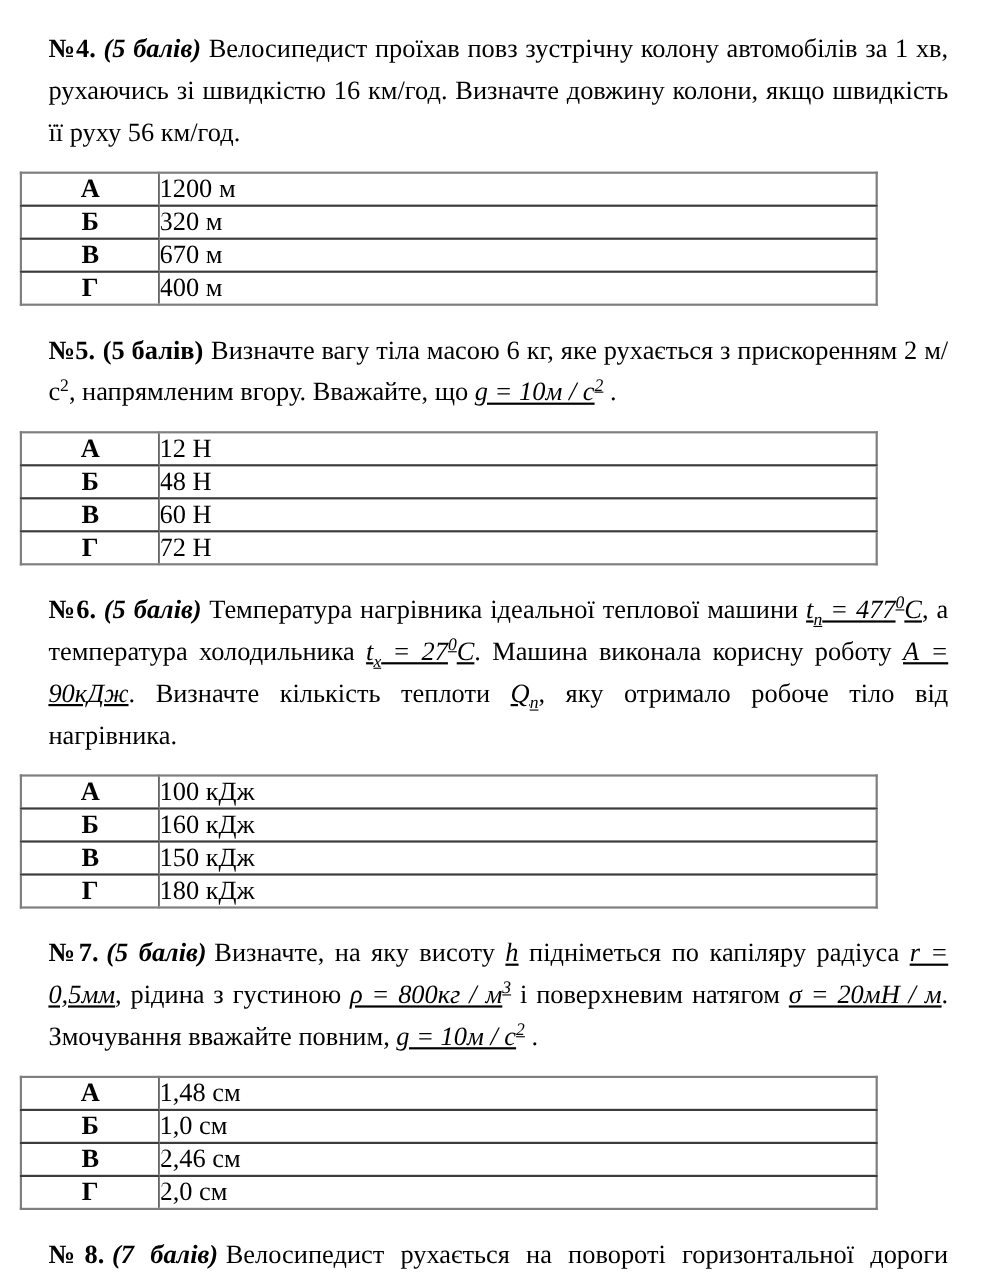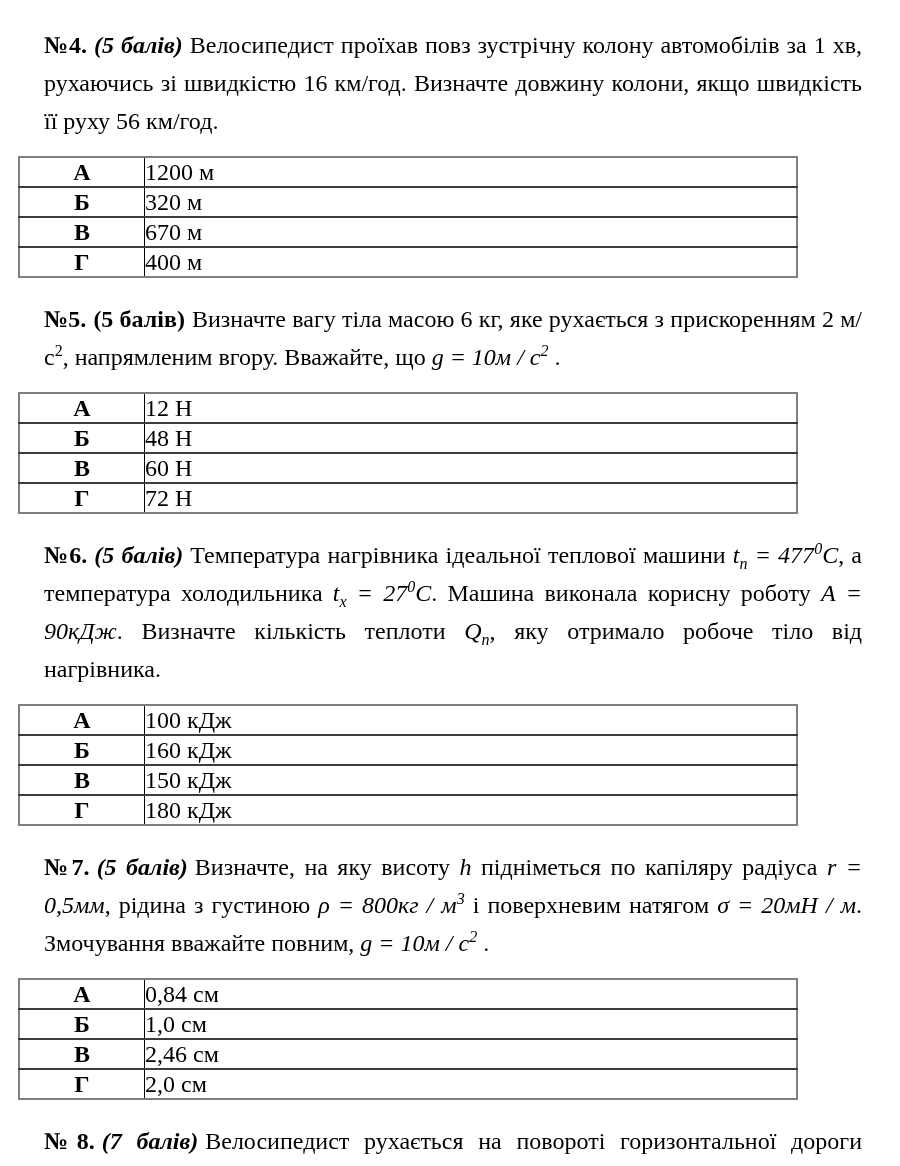--- a/index.html
+++ b/index.html
@@ -22,21 +22,21 @@
   .justify-last { text-align-last: justify; }
   .qnum {
     font-weight: bold;
     margin-right: 7px;
   }
   .qpoints {
     font-weight: bold;
     margin-right: 7px;
   }
   .italic { font-style: italic; }
-  .math { font-style: italic; }
+  .math { font-style: italic; text-decoration: underline; }
   sup.seg, sup.math {
     font-size: 16px;
     line-height: 0;
     vertical-align: 9px;
   }
   sub.math {
     font-size: 16px;
     line-height: 0;
     vertical-align: -6px;
   }
@@ -54,21 +54,21 @@
     padding: 0;
     overflow: hidden;
     white-space: nowrap;
   }
   table.answer-table tr + tr td { border-top: 2px solid #3c3c3c; }
   td.letter {
     width: 124px;
     text-align: center;
     font-weight: bold;
   }
-  td.value { padding-left: 12px; }
+  td.value { padding-left: 12px; border-radius: 13px; }
 </style>
 </head>
 <body>
 
 <p class="question"><span class="qnum">№4.</span><span class="qpoints italic">(5 балів)</span><span class="seg">Велосипедист проїхав повз зустрічну колону автомобілів за 1 хв, рухаючись зі швидкістю 16 км/год. Визначте довжину колони, якщо швидкість її руху 56 км/год.</span></p>
 
 <table class="answer-table">
   <tbody>
       <tr>
         <td class="letter">А</td>
@@ -134,21 +134,21 @@
       </tr>
 </tbody>
   </table>
 
 <p class="question"><span class="qnum">№7.</span><span class="qpoints italic">(5 балів)</span><span class="seg">Визначте, на яку висоту </span><span class="math">h</span><span class="seg"> підніметься по капіляру радіуса </span><span class="math">r = 0,5мм</span><span class="seg">, рідина з густиною </span><span class="math">ρ = 800кг / м</span><sup class="math">3</sup><span class="seg"> і поверхневим натягом </span><span class="math">σ = 20мН / м</span><span class="seg">. Змочування вважайте повним, </span><span class="math">g = 10м / с</span><sup class="math">2</sup><span class="seg"> .</span></p>
 
 <table class="answer-table">
   <tbody>
       <tr>
         <td class="letter">А</td>
-        <td class="value">0,84 см</td>
+        <td class="value">1,48 см</td>
       </tr>
   <tr>
         <td class="letter">Б</td>
         <td class="value">1,0 см</td>
       </tr>
   <tr>
         <td class="letter">В</td>
         <td class="value">2,46 см</td>
       </tr>
   <tr>

